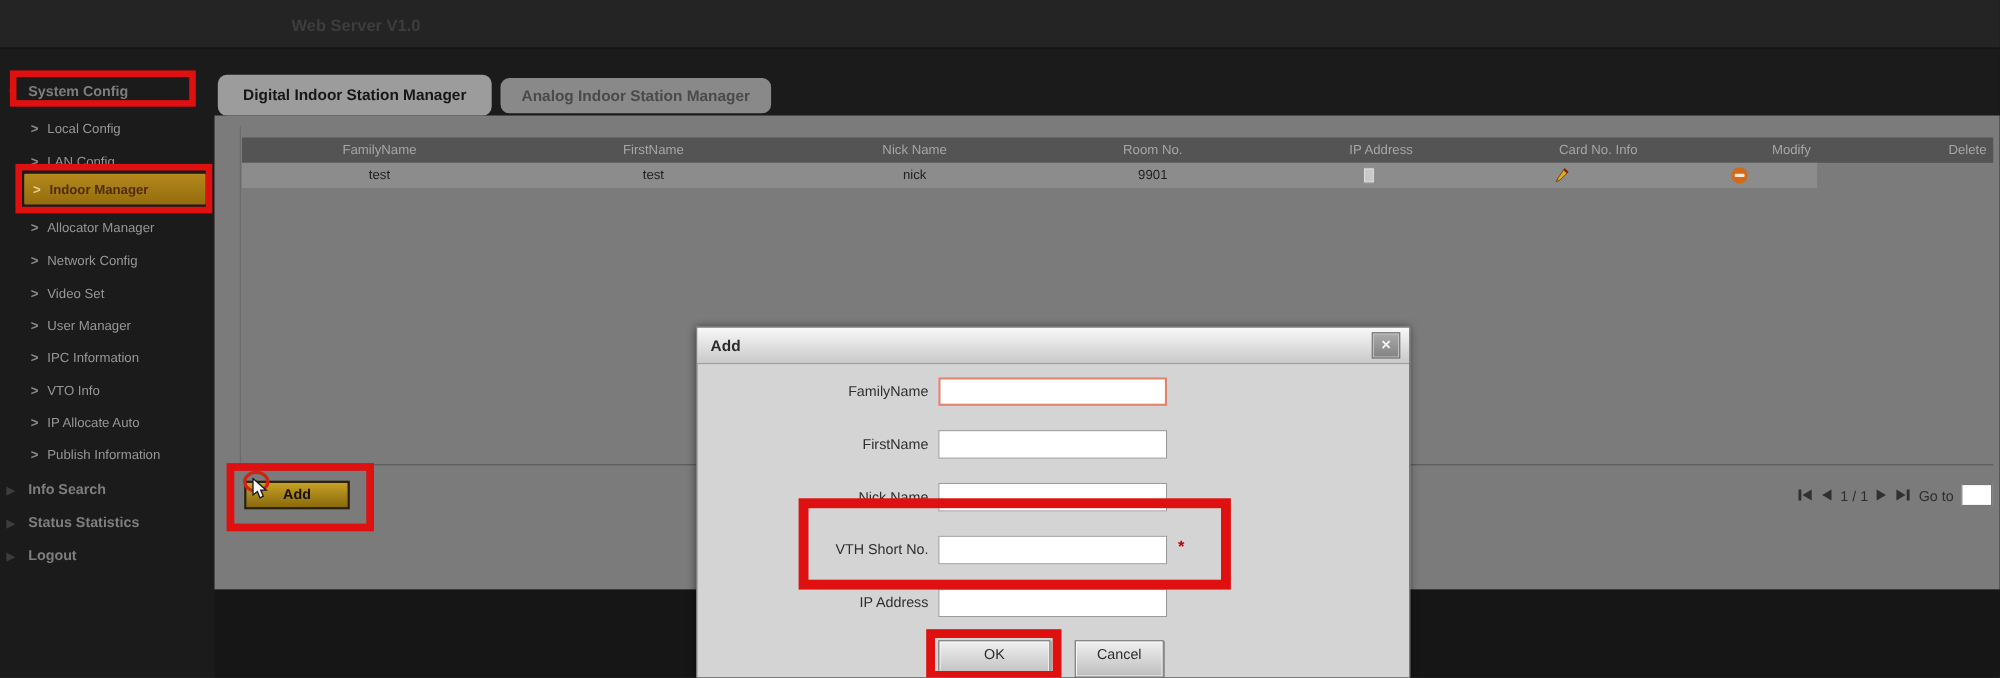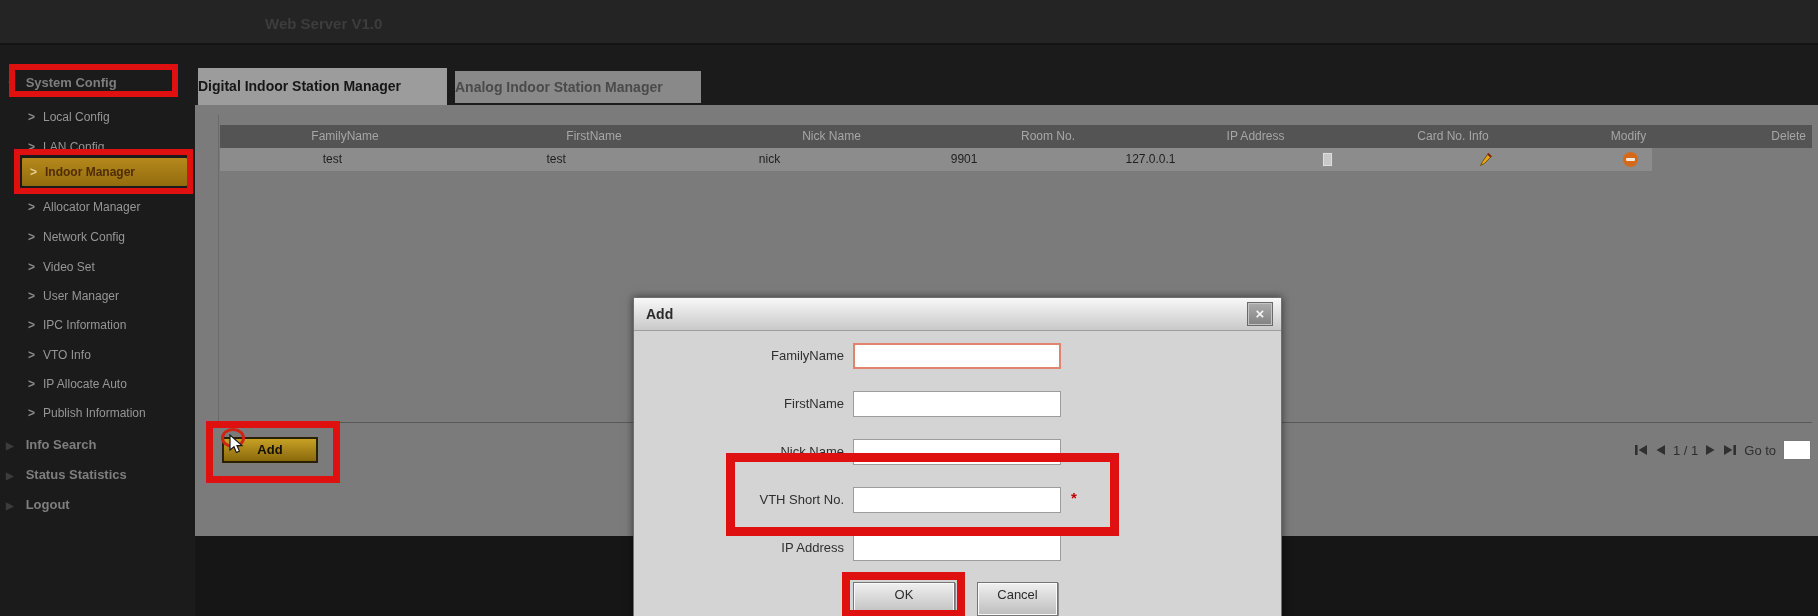--- a/index.html
+++ b/index.html
@@ -14,21 +14,21 @@
   
   .side-top { position:absolute; left:6px; height:22px; line-height:22px; font-size:13px; font-weight:bold; color:#7e7e7e; white-space:nowrap; }
   .side-top .tri { display:inline-block; width:16px; font-size:10px; color:#3c3c3c; }
   .side-sub { position:absolute; left:28px; height:20px; line-height:20px; font-size:12px; color:#969696; white-space:nowrap; }
   .side-sub .chev { display:inline-block; width:15px; font-weight:bold; color:#8b8b8b; font-size:12px; }
   .side-sub.selected { left:22px; top:158px; width:165px; height:28px; line-height:28px; padding-left:8px;
       background:linear-gradient(#b4881c,#936c0e); color:#512d05; font-weight:bold; border-radius:1px; }
   .side-sub.selected .chev { color:#e7cf90; }
 
   
-  .tab { position:absolute; font-weight:bold; }
+  .tab { position:absolute; text-align:center; font-weight:bold;border-radius:8px; }
   .tab.active { left:198px; top:68px; width:249px; height:37px; line-height:37px; background:#9c9c9c; color:#161616; font-size:14px; }
   .tab.inactive { left:455px; top:71px; width:246px; height:32px; line-height:32px; background:#898989; color:#4a4a4a; font-size:14px; }
 
   
   .panel { position:absolute; left:195px; top:105px; width:1623px; height:431px; background:#7b7b7b; }
   .list-region { position:absolute; left:218px; top:115px; width:1594px; height:308px; border-left:1px solid #6a6a6a; border-bottom:1px solid #585858; }
   .thead { position:absolute; left:220px; top:125px; width:1592px; height:23px; background:#545454; display:flex; }
   .trow  { position:absolute; left:220px; top:148px; width:1432px; height:23px; background:#8c8c8c; display:flex; }
   .thead .cell { color:#a6a6a6; font-size:12px; line-height:23px; text-align:center; overflow:hidden; }
   .trow  .cell { color:#1f1f1f; font-size:12px; line-height:23px; text-align:center; }
@@ -132,21 +132,20 @@
     <div class="cell c5">Card No. Info</div>
     <div class="cell c6">Modify</div>
     <div class="cell c7">Delete</div>
   </div>
 
   <div class="trow">
     <div class="cell c0">test</div>
     <div class="cell c1">test</div>
     <div class="cell c2">nick</div>
     <div class="cell c3">9901</div>
-    <div class="cell c4">127.0.0.1</div>
     <div class="cell c5 icon-cell">
       <div class="card-ic"></div>
     </div>
     <div class="cell c6 icon-cell">
       <svg width="14" height="15" viewBox="0 0 14 15">
         <path d="M9.5 1.2 L12.6 4.3 L5.4 11.5 L1.6 13.4 L3.5 9.6 Z" fill="#e9a713" stroke="#6b4a00" stroke-width="0.9"></path>
         <path d="M9.5 1.2 L12.6 4.3 L11.3 5.6 L8.2 2.5 Z" fill="#7e1d12"></path>
       </svg>
     </div>
     <div class="cell c7 icon-cell last">

